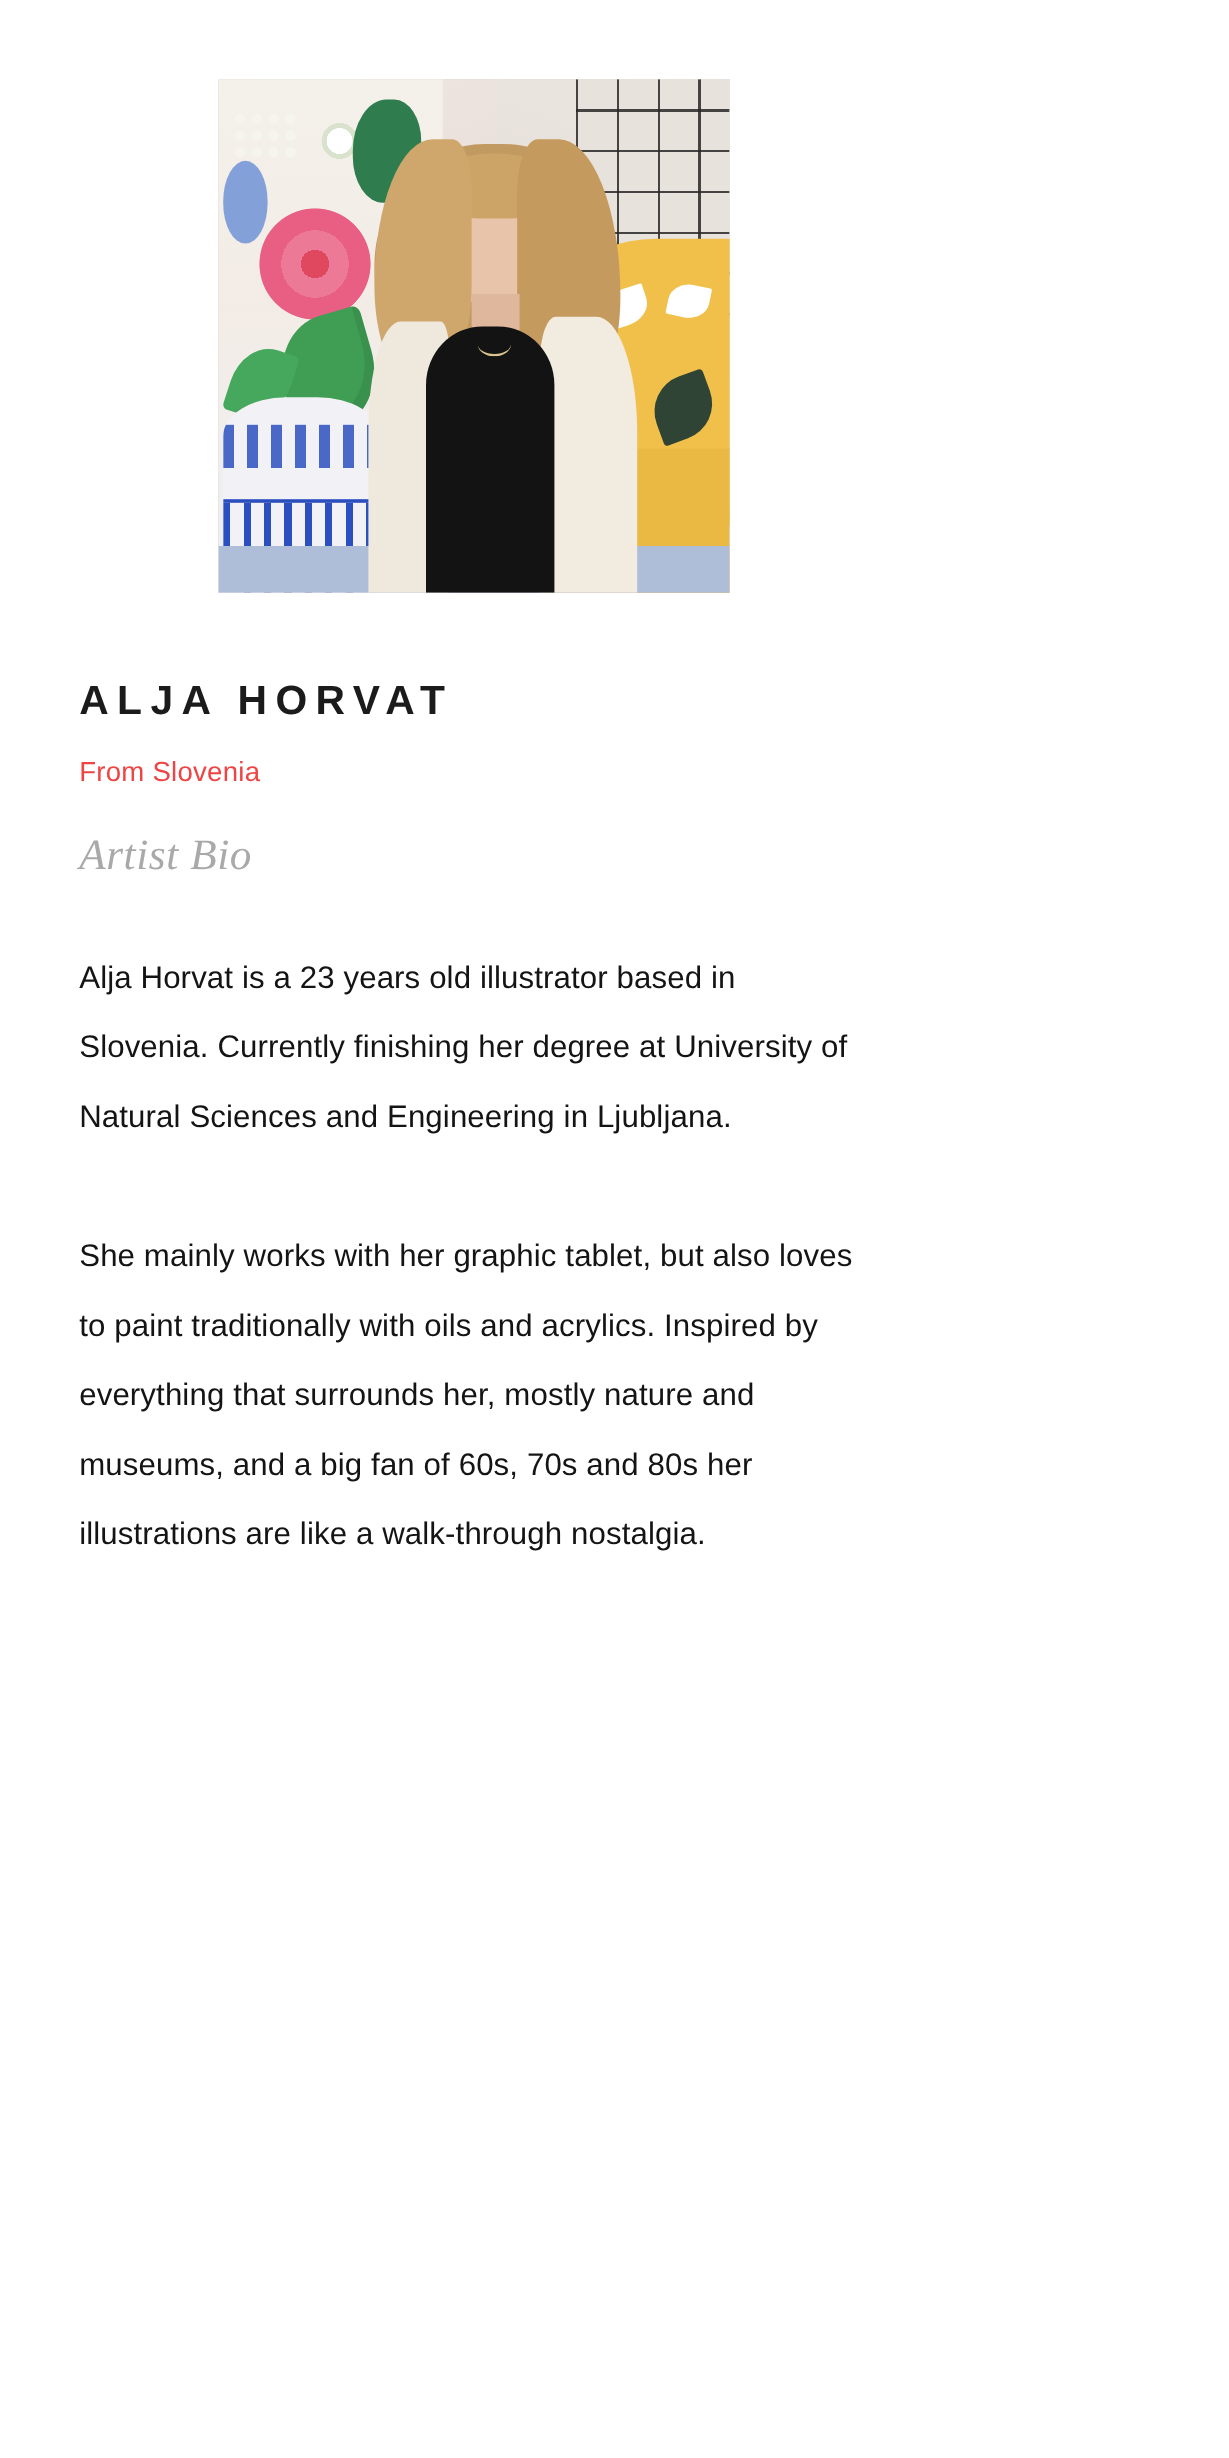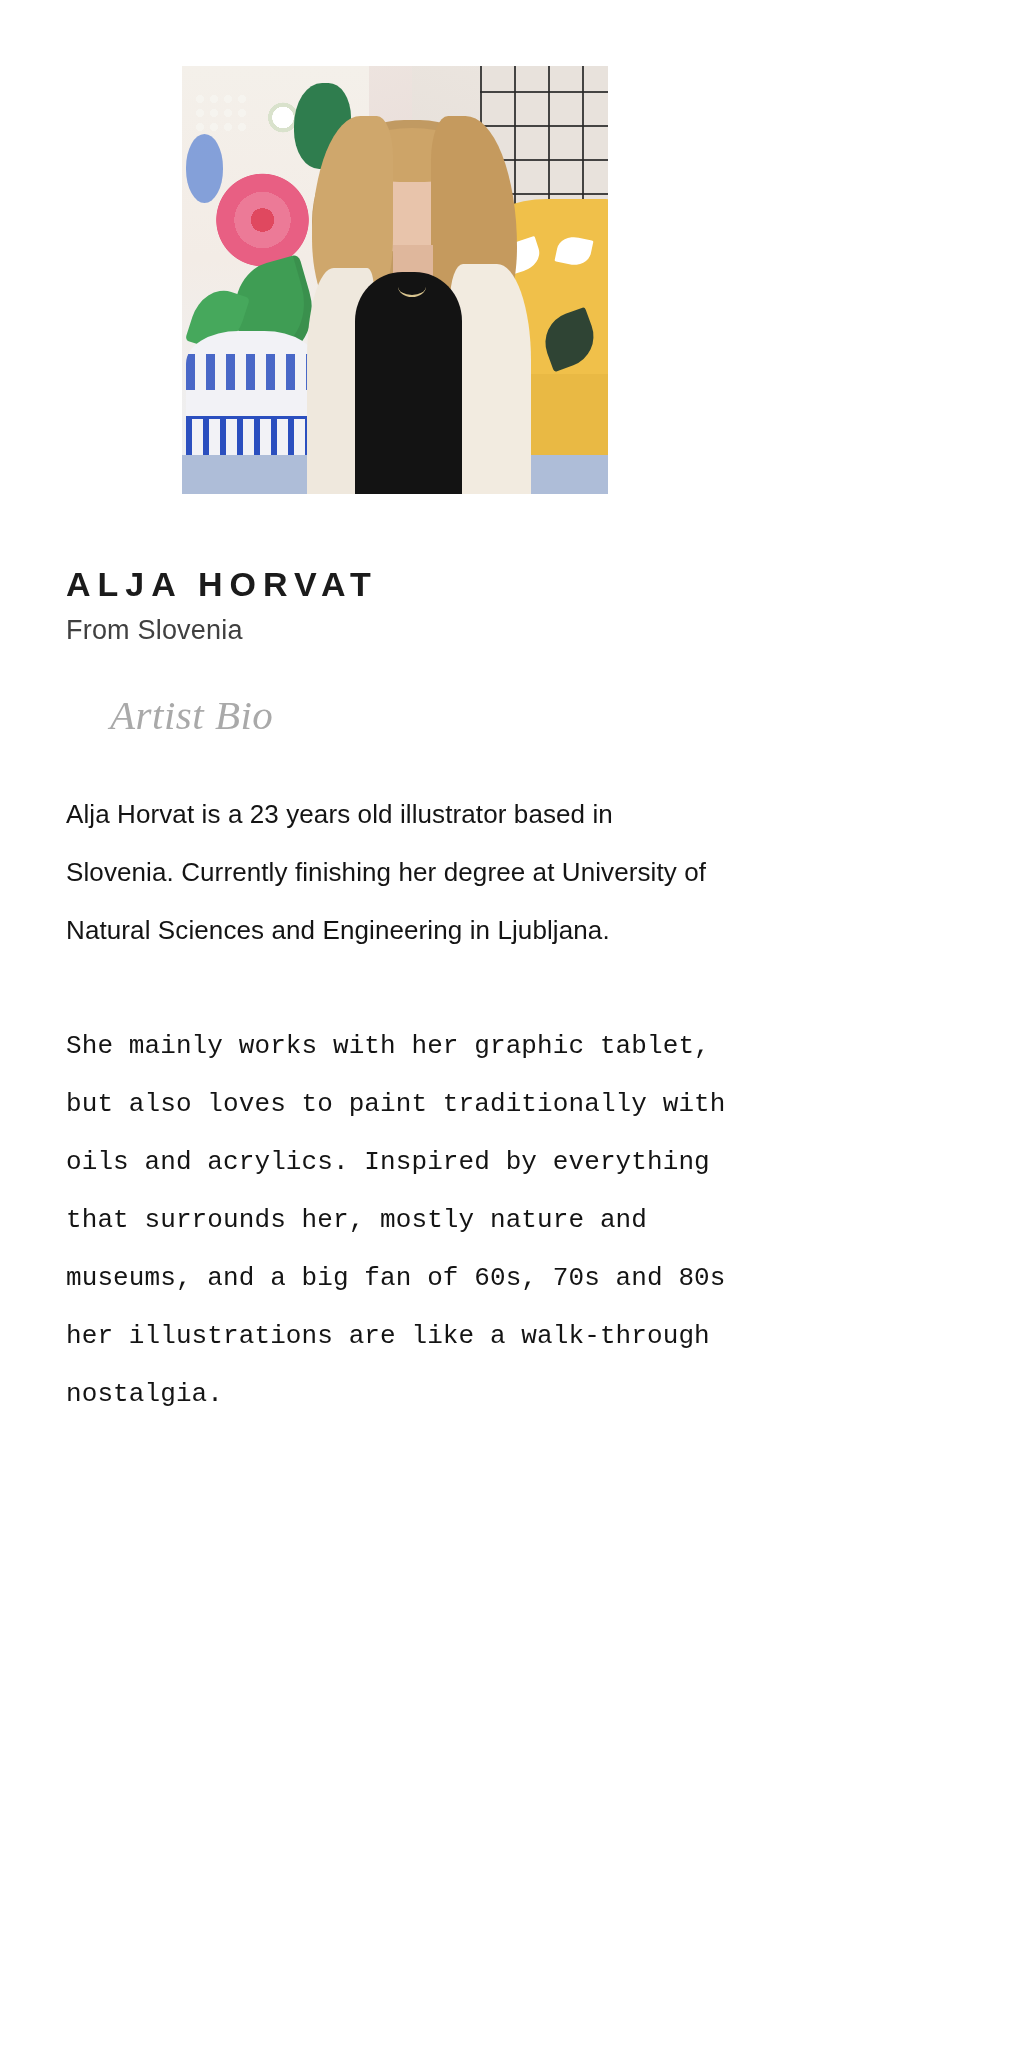--- a/index.html
+++ b/index.html
@@ -283,50 +283,49 @@
     top: 565px;
     font-size: 34px;
     font-weight: 700;
     letter-spacing: 7px;
     color: #1b1b1b;
     font-family: "Liberation Sans", sans-serif;
   }
   .origin {
     position: absolute;
     left: 66px;
-    top: 615px;
-    font-size: 27px;
-    color: #404040;
+    top: 630px;
+    font-size: 23px;
+    color: #ef4444;
     letter-spacing: .2px;
   }
   .section-title {
     position: absolute;
     left: 66px;
     top: 691px;
-    font-size: 41px;
+    font-size: 36px;
     font-style: italic;
     color: #a9a9a9;
     font-family: "Liberation Serif", serif;
     letter-spacing: .5px;
-    margin-left: 44px;
   }
   .bio {
     position: absolute;
     left: 66px;
     top: 785px;
     width: 660px;
     font-size: 26px;
     line-height: 58px;
     color: #141414;
     letter-spacing: .1px;
   }
   .bio p {
     margin: 0 0 58px 0;
   }
-  .bio p:last-child { margin-bottom: 0; font-family: Liberation Mono, monospace; }
+  .bio p:last-child { margin-bottom: 0; }
 </style>
 </head>
 <body>
 
 <div class="page">
 
   <div class="portrait-wrap">
     <div class="portrait">
       <div class="bg-left"></div>
       <div class="bg-right"></div>

